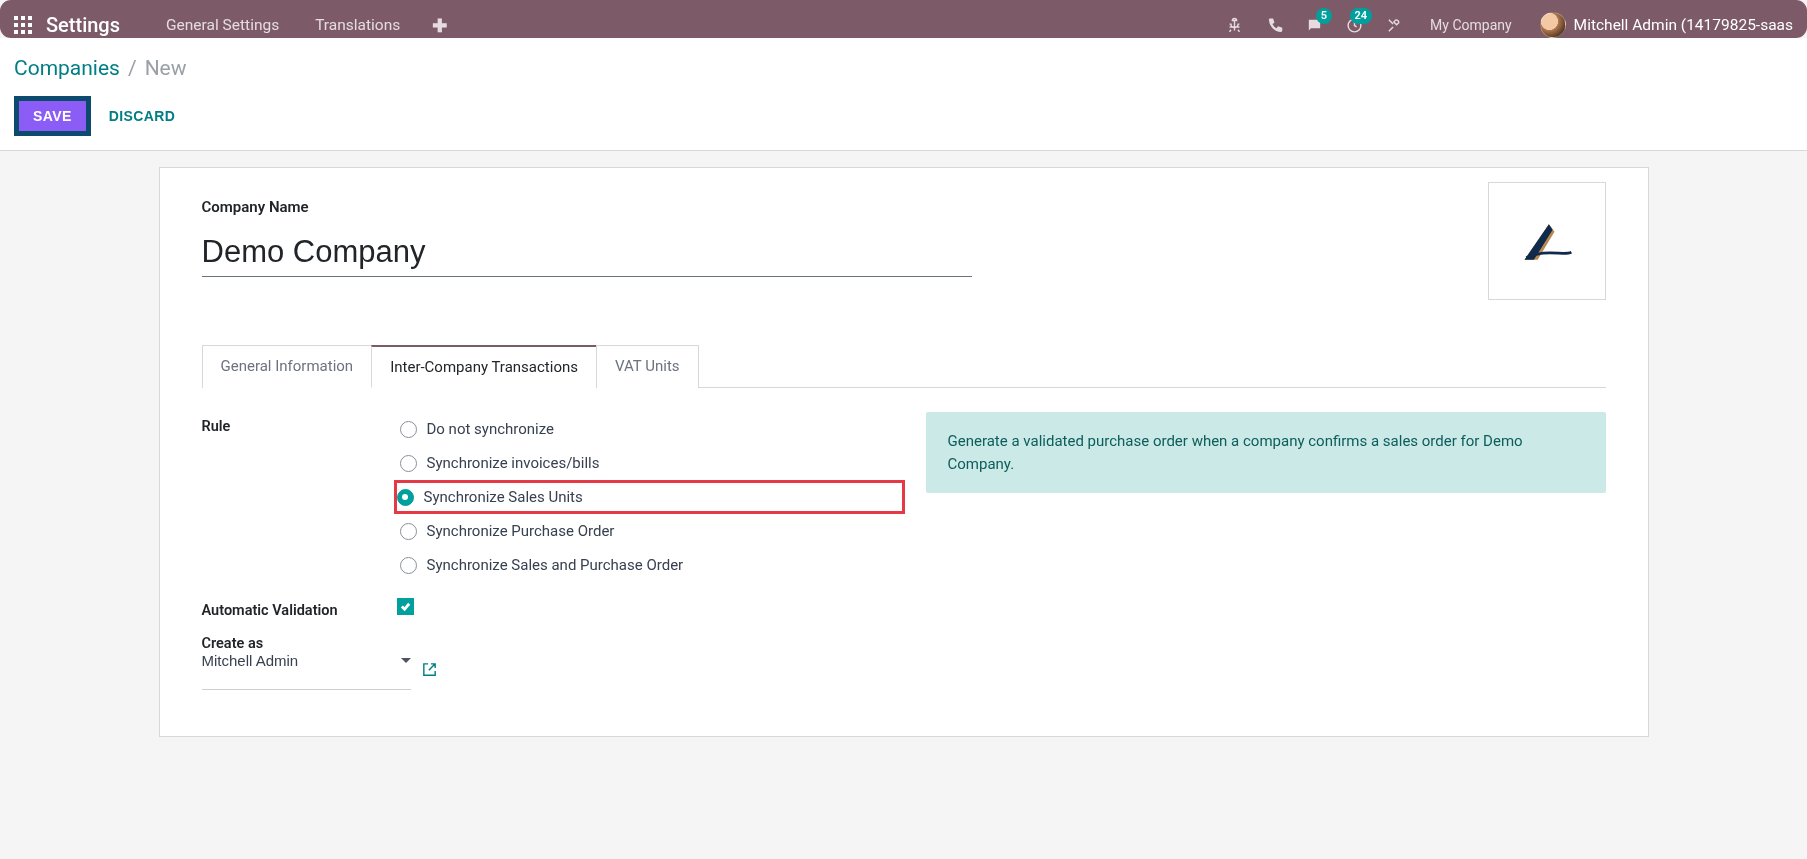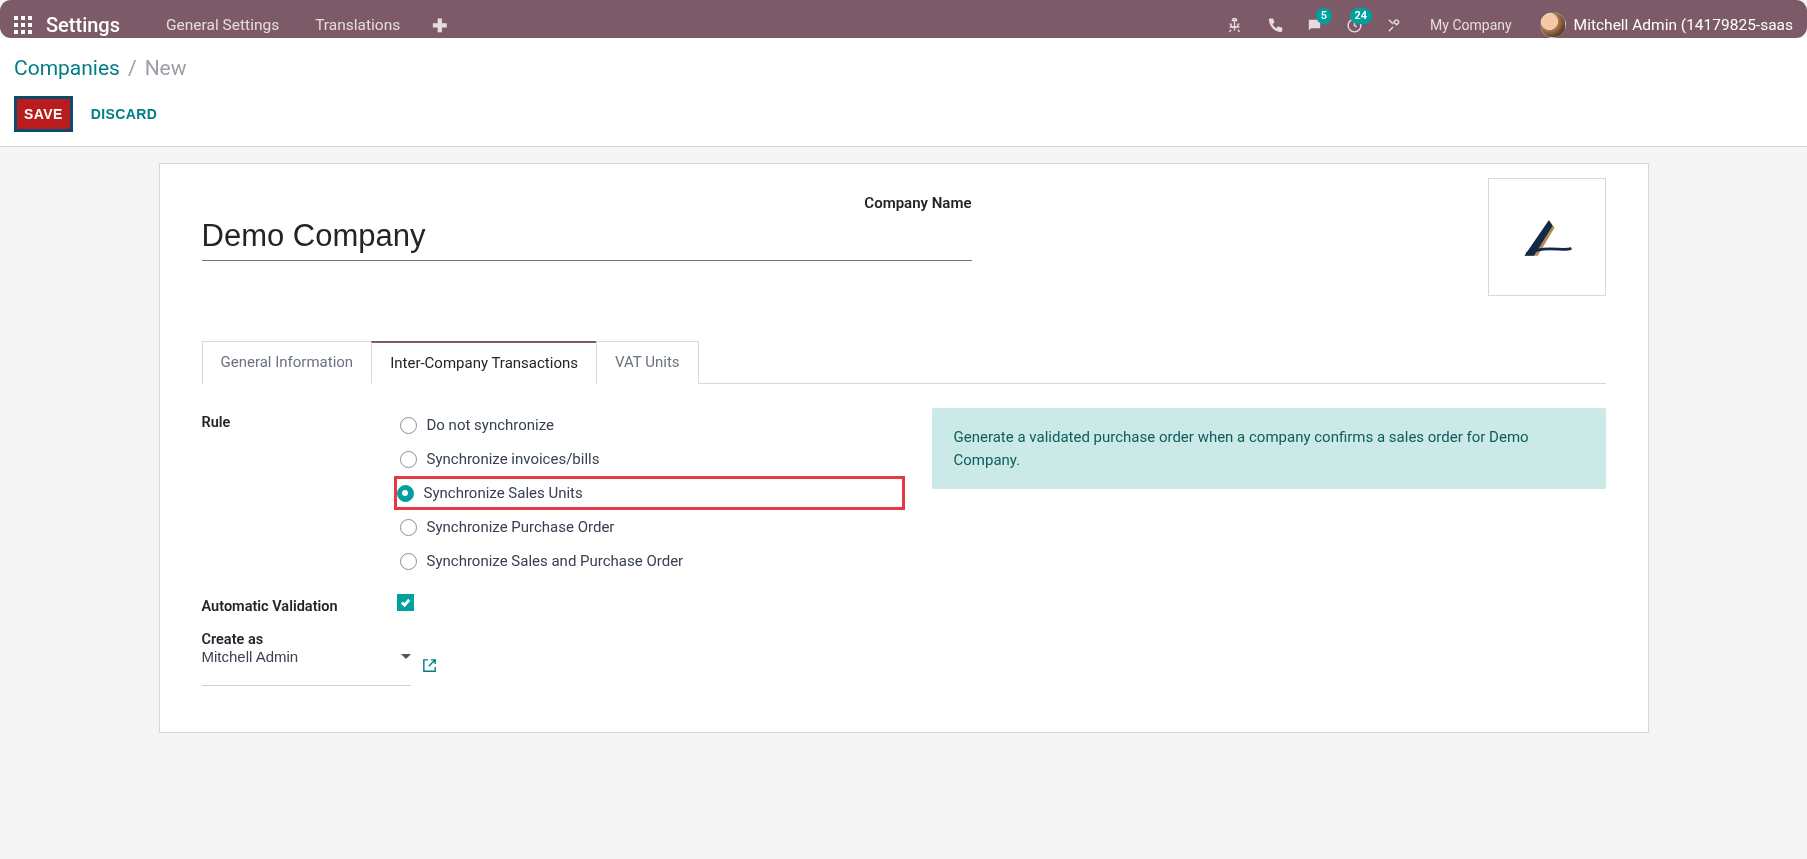--- a/index.html
+++ b/index.html
@@ -126,27 +126,27 @@
     margin-bottom: 16px;
     display: flex;
     align-items: center;
     gap: 8px;
   }
   .breadcrumb-link { color: #017E84; cursor: pointer; }
   .breadcrumb-sep { color: #9aa0a6; }
   .breadcrumb-current { color: #9aa0a6; }
   .cp-buttons { display: flex; align-items: center; gap: 18px; }
   .btn-primary {
-    background: #b91c1c;
-    border: 3px solid #0c4a6e;
+    background: #8b5cf6;
+    border: 5px solid #0c4a6e;
     color: #fff;
     font-weight: 600;
     font-size: 14px;
     letter-spacing: 0.4px;
-    padding: 7px 7px;
+    padding: 7px 14px;
     cursor: pointer;
   }
   .btn-secondary {
     background: transparent;
     border: none;
     color: #017E84;
     font-weight: 600;
     font-size: 14px;
     letter-spacing: 0.4px;
     cursor: pointer;
@@ -169,22 +169,21 @@
   .sheet-header {
     display: flex;
     align-items: flex-start;
     justify-content: space-between;
   }
   .title-block { flex: 1; max-width: 770px; }
   .title-label {
     font-size: 15px;
     font-weight: 600;
     color: #212529;
-    margin-bottom: 4px;
-    text-align: right;
+    margin-bottom: 16px;
   }
   .title-input {
     width: 100%;
     font-size: 31px;
     font-weight: 400;
     color: #212529;
     border: none;
     border-bottom: 1px solid #6b7280;
     padding: 2px 0 6px 0;
     outline: none;
@@ -224,21 +223,21 @@
     color: #212529;
     border-top: 2px solid #7C5A68;
     background: #fff;
     border-bottom: 1px solid #fff;
   }
 
   
   .tab-content {
     padding-top: 24px;
     display: flex;
-    gap: 30px;
+    gap: 24px;
   }
   .col-left { flex: 0 0 700px; }
   .col-right { flex: 1; }
 
   .field-row {
     display: flex;
     align-items: flex-start;
     margin-bottom: 6px;
   }
   .field-label {

